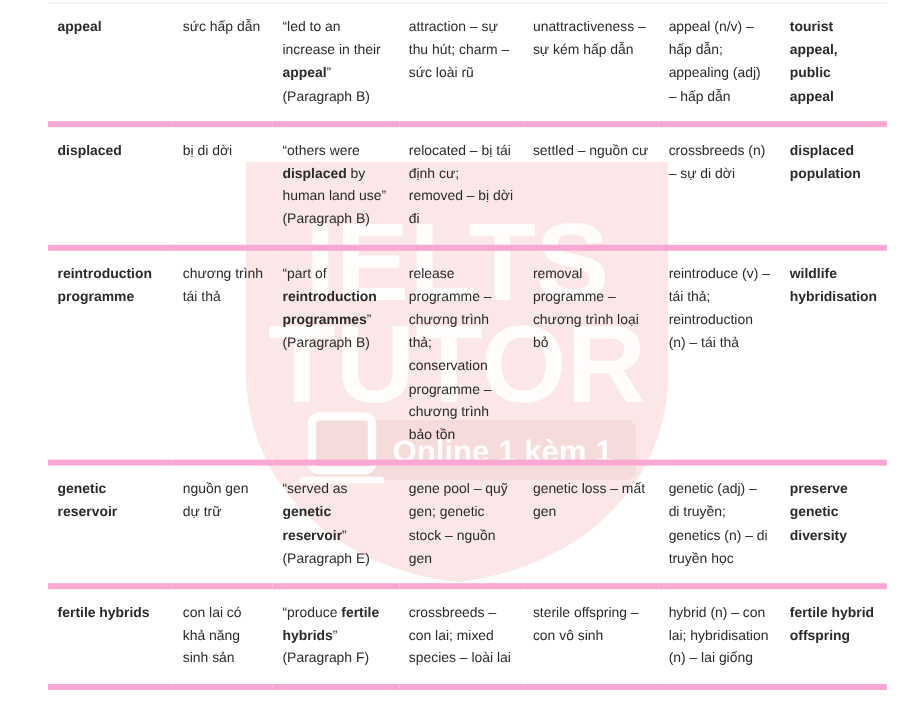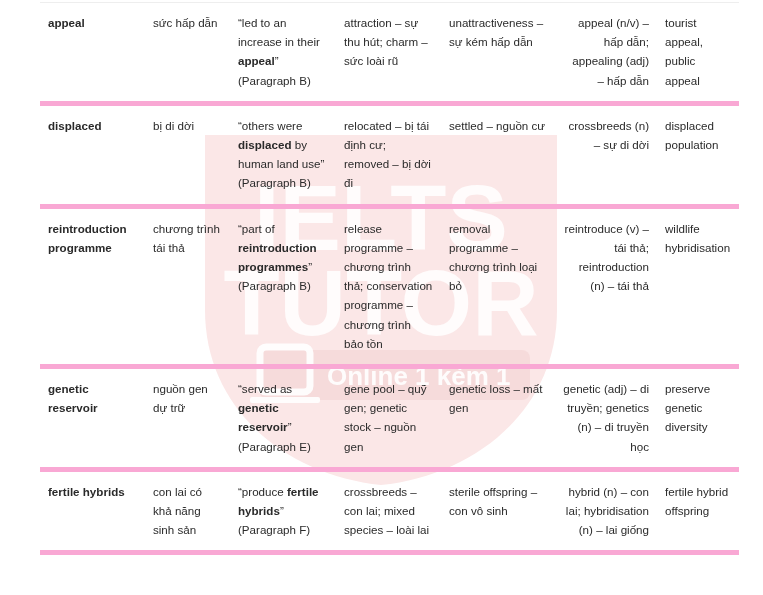--- a/index.html
+++ b/index.html
@@ -31,22 +31,22 @@
     table.vocab td {
       vertical-align: top;
       padding: 10px 8px 11px 8px;
       color: #2a2a2a;
     }
     td.c-term { width: 105px; font-weight: bold; color: #1c1c1c; }
     td.c-mean { width: 85px; }
     td.c-quote { width: 106px; }
     td.c-syn { width: 105px; }
     td.c-ant { width: 114px; }
-    td.c-fam { width: 102px; text-align: right; }
-    td.c-col { width: 82px; }
+    td.c-fam { width: 102px; }
+    td.c-col { width: 82px; font-weight: bold; }
     .kw { font-weight: bold; }
   </style>
 </head>
 <body>
 
 <div class="page">
 
   <div class="watermark">
     <svg viewBox="0 0 352 350" xmlns="http://www.w3.org/2000/svg">
       <path d="M0 0 H352 V175 C352 275 270 340 176 350 C82 340 0 275 0 175 Z" fill="#fbe7e7"></path>

